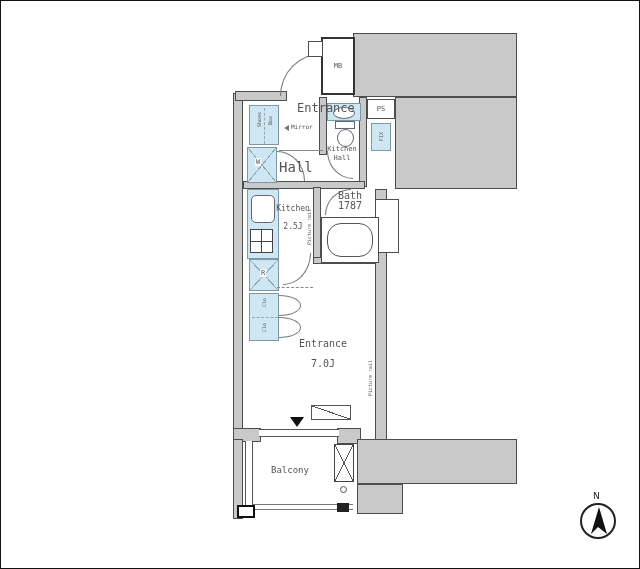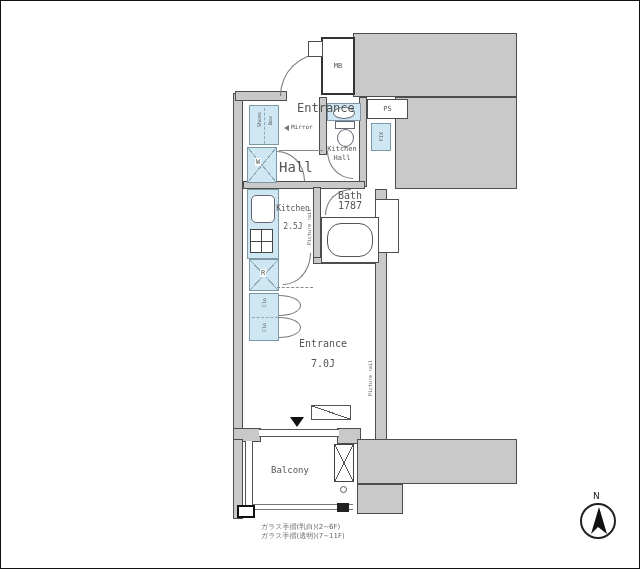--- a/index.html
+++ b/index.html
@@ -47,21 +47,21 @@
   <div class="abs wall" style="left:374px;top:188px;width:12px;height:252px;"></div>
   <div class="abs wall" style="left:232px;top:427px;width:28px;height:14px;"></div>
   <div class="abs wall" style="left:336px;top:427px;width:24px;height:16px;"></div>
   <div class="abs wall" style="left:232px;top:438px;width:10px;height:80px;"></div>
   <div class="abs wall" style="left:356px;top:438px;width:160px;height:45px;"></div>
   <div class="abs wall" style="left:356px;top:483px;width:46px;height:30px;"></div>
 
   <div class="abs center" style="left:320px;top:36px;width:34px;height:58px;background:#fff;border:2px solid #333;">
     <span class="room-label" style="font-size:7px;">MB</span>
   </div>
-  <div class="abs center whitebox" style="left:366px;top:98px;width:41px;height:20px;">
+  <div class="abs center whitebox" style="left:366px;top:98px;width:28px;height:20px;">
     <span class="room-label" style="font-size:7px;">PS</span>
   </div>
   <div class="abs fixture center" style="left:370px;top:122px;width:20px;height:28px;">
     <span class="rot" style="font-size:5px;">FIX</span>
   </div>
   <div class="abs whitebox" style="left:374px;top:198px;width:24px;height:54px;background:#fff;"></div>
 
   <div class="abs arc" style="left:279px;top:52px;width:43px;height:43px;border-top:1px solid #777;border-left:1px solid #777;border-top-left-radius:100% 100%;"></div>
   <div class="abs whitebox" style="left:307px;top:40px;width:15px;height:16px;"></div>
 
@@ -137,24 +137,20 @@
   <div class="abs" style="left:290px;top:337px;width:64px;text-align:center;font-size:10px;line-height:12px;">
     <div>Entrance</div>
     <div style="margin-top:8px;">7.0J</div>
   </div>
 
   <span class="abs room-label" style="left:270px;top:464px;font-size:9px;">Balcony</span>
 
   <span class="rot abs" style="left:305px;top:186px;font-size:5px;height:58px;">Picture rail</span>
   <span class="rot abs" style="left:366px;top:325px;font-size:5px;height:70px;">Picture rail</span>
 
-  <div class="abs jp" style="left:260px;top:522px;font-size:7px;line-height:9px;color:#666;">
-    <div>ガラス手摺(乳白)(2~6F)</div>
-    <div>ガラス手摺(透明)(7~11F)</div>
-  </div>
 
   <div class="abs" style="left:575px;top:490px;width:44px;height:56px;">
     <span class="abs jp" style="left:17px;top:0;font-size:9px;color:#222;">N</span>
     <div class="abs" style="left:4px;top:12px;width:36px;height:36px;border:2px solid #222;border-radius:50%;background:#fff;"></div>
     <svg class="abs" style="left:4px;top:12px;" width="36" height="36" viewBox="0 0 36 36">
       <polygon points="19,4 27,31 18,24 11,31" fill="#111"></polygon>
     </svg>
   </div>
 
 </div>

